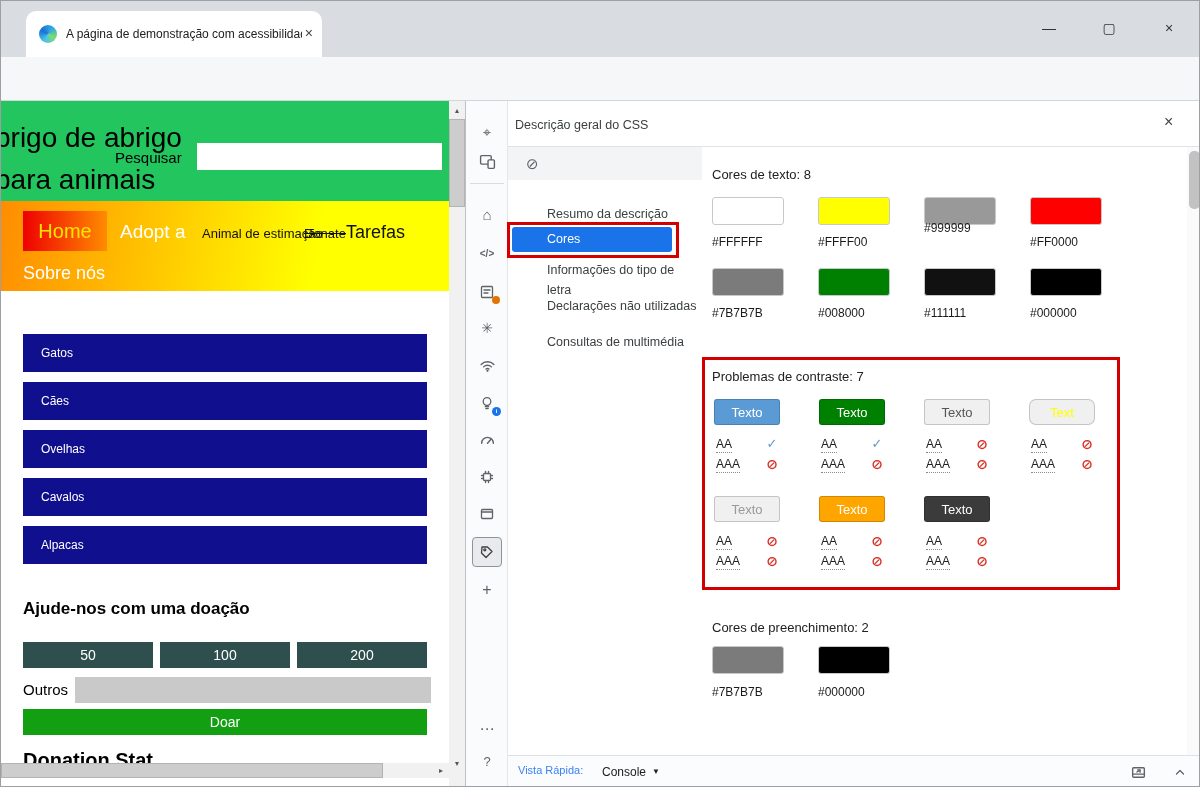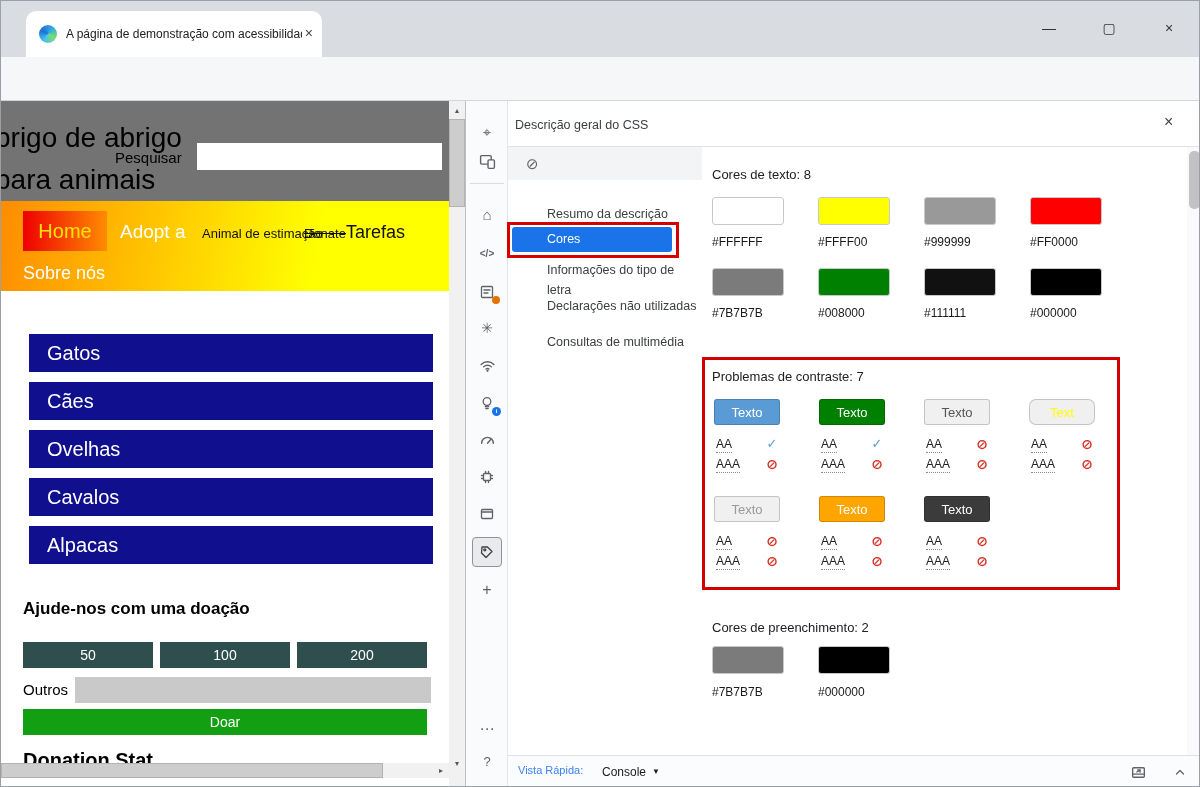--- a/index.html
+++ b/index.html
@@ -24,34 +24,34 @@
   .uic svg,.cic svg{stroke:#50555a;fill:none;stroke-width:1.2;stroke-linecap:round;stroke-linejoin:round}
   .cic{position:absolute;color:#50555a;display:flex;align-items:center;justify-content:center}
   .ra{font-size:13px;font-weight:bold;color:#50555a}
   .ra-sup{font-size:8px;vertical-align:super}
   .star-plus{position:absolute;right:-2px;bottom:-1px;font-size:8px;font-weight:bold}
   .avatar{position:absolute;left:1086px;top:64px;width:28px;height:28px;border-radius:50%;background:#dcdfe3;overflow:hidden}
   .avatar .head{position:absolute;left:9px;top:6px;width:10px;height:10px;border-radius:50%;background:#9aa0a6}
   .avatar .bod{position:absolute;left:4px;top:18px;width:20px;height:12px;border-radius:50% 50% 0 0;background:#9aa0a6}
   
   .page{position:absolute;left:0;top:100px;width:448px;height:687px;background:#fff;overflow:hidden}
-  .pg-header{position:absolute;left:0;top:0;width:448px;height:100px;background:#737373}
+  .pg-header{position:absolute;left:0;top:0;width:448px;height:100px;background:#22c55e}
   .pg-title{position:absolute;left:-6px;top:16px;font-size:28px;line-height:42px;color:#000}
   .pg-search-label{position:absolute;left:114px;top:48px;font-size:15px;color:#000}
   .pg-search{position:absolute;left:196px;top:42px;width:245px;height:27px;background:#fff;border:none;box-sizing:border-box}
   .pg-nav{position:absolute;left:0;top:100px;width:448px;height:90px;
           background:linear-gradient(100deg,#ff8c00 0%,#ffd700 45%,#ffff00 70%)}
   .nav-home{position:absolute;left:22px;top:110px;width:84px;height:40px;text-align:center;line-height:40px;
             font-size:20px;color:#ffe400;background:linear-gradient(90deg,#ee0000,#ff8c00)}
   .nav-adopt{position:absolute;left:119px;top:120px;font-size:19px;color:#fff}
   .nav-pet{position:absolute;left:201px;top:125px;font-size:13px;color:#111}
   .nav-donate{position:absolute;left:303px;top:125px;font-size:13px;color:#111;text-decoration:line-through}
   .nav-tasks{position:absolute;left:345px;top:121px;font-size:18px;color:#111}
   .nav-about{position:absolute;left:22px;top:162px;font-size:18px;color:#fff}
-  .navlink{position:absolute;left:28px;width:404px;height:38px;background:#10108f;color:#fff;font-size:20px;
+  .navlink{position:absolute;left:22px;width:404px;height:38px;background:#10108f;color:#fff;font-size:12px;
            line-height:38px;padding-left:18px;box-sizing:border-box}
   .don-heading{position:absolute;left:22px;top:498px;font-size:17px;font-weight:bold;color:#000}
   .amt{position:absolute;top:541px;width:130px;height:26px;background:#2F4F4F;color:#fff;font-size:14px;
        text-align:center;line-height:26px}
   .other-label{position:absolute;left:22px;top:580px;font-size:15px;color:#000}
   .other-input{position:absolute;left:74px;top:576px;width:352px;height:24px;background:#c9c9c9;border:none}
   .doar{position:absolute;left:22px;top:608px;width:404px;height:26px;background:#12a012;color:#fff;font-size:14px;
         text-align:center;line-height:26px}
   .clipped-h{position:absolute;left:22px;top:648px;font-size:20px;font-weight:bold;color:#000}
   .hscroll{position:absolute;left:0;top:662px;width:448px;height:15px;background:#f1f1f1}
@@ -302,21 +302,21 @@
     <div class="sbitem" style="top:231px">Consultas de multimédia</div>
     <div class="annot" style="left:41px;top:121px;width:172px;height:36px"></div>
 
     <div class="ct-heading" style="left:246px;top:66px">Cores de texto: 8</div>
     <div class="swatch" style="left: 246px; top: 96px; background: rgb(255, 255, 255);"></div>
     <div class="swatch" style="left: 352px; top: 96px; background: rgb(255, 255, 0);"></div>
     <div class="swatch" style="left: 458px; top: 96px; background: rgb(153, 153, 153);"></div>
     <div class="swatch" style="left: 564px; top: 96px; background: rgb(255, 0, 0);"></div>
     <div class="swlabel" style="left:246px;top:134px">#FFFFFF</div>
     <div class="swlabel" style="left:352px;top:134px">#FFFF00</div>
-    <div class="swlabel" style="left:458px;top:134px">#999999</div>
+    <div class="swlabel" style="left:458px;top:120px">#999999</div>
     <div class="swlabel" style="left:564px;top:134px">#FF0000</div>
     <div class="swatch" style="left: 246px; top: 167px; background: rgb(123, 123, 123);"></div>
     <div class="swatch" style="left: 352px; top: 167px; background: rgb(0, 128, 0);"></div>
     <div class="swatch" style="left: 458px; top: 167px; background: rgb(17, 17, 17);"></div>
     <div class="swatch" style="left: 564px; top: 167px; background: rgb(0, 0, 0);"></div>
     <div class="swlabel" style="left:246px;top:205px">#7B7B7B</div>
     <div class="swlabel" style="left:352px;top:205px">#008000</div>
     <div class="swlabel" style="left:458px;top:205px">#111111</div>
     <div class="swlabel" style="left:564px;top:205px">#000000</div>
 

